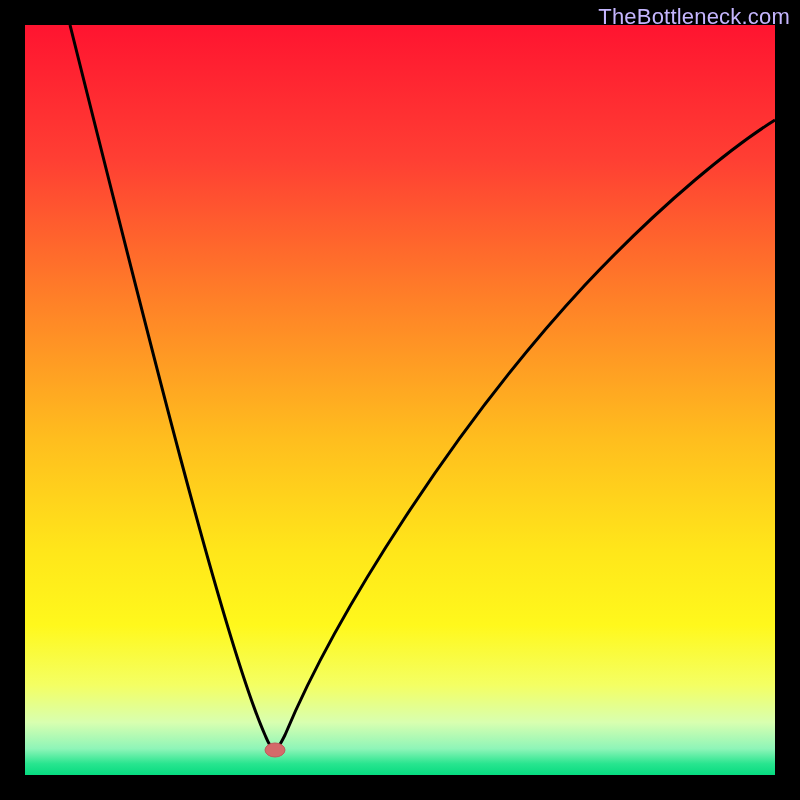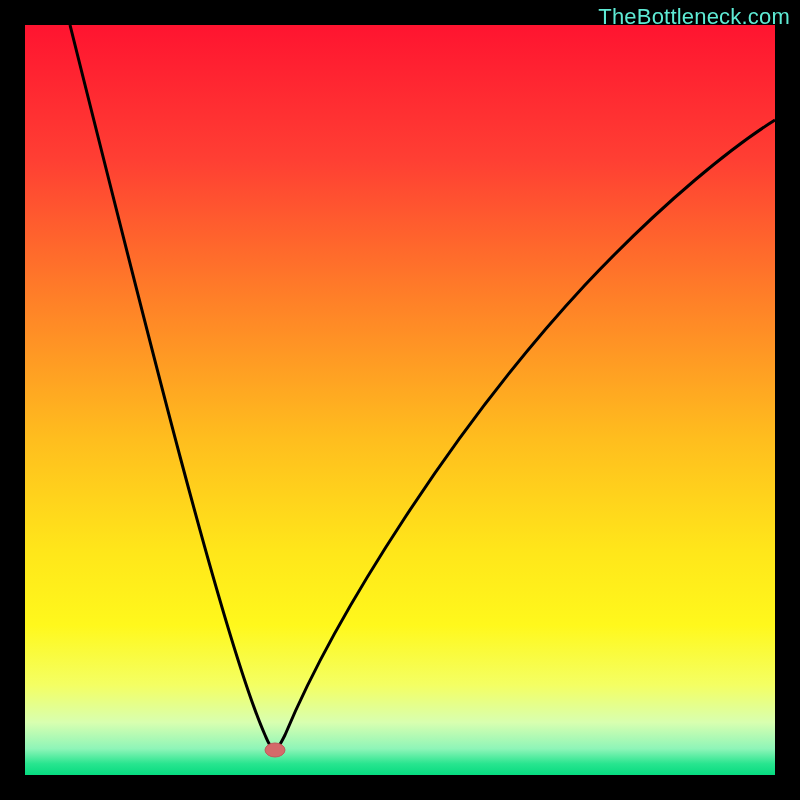--- a/index.html
+++ b/index.html
@@ -14,21 +14,21 @@
   .frame {
     width: 800px;
     height: 800px;
     background: #000;
     position: relative;
   }
   .watermark {
     position: absolute;
     top: 4px;
     right: 10px;
-    color: #5eead4;
+    color: #c4b5fd;
     font-size: 22px;
     font-weight: 500;
     letter-spacing: 0.2px;
     z-index: 5;
   }
   .plot {
     position: absolute;
     left: 25px;
     top: 25px;
     width: 750px;

